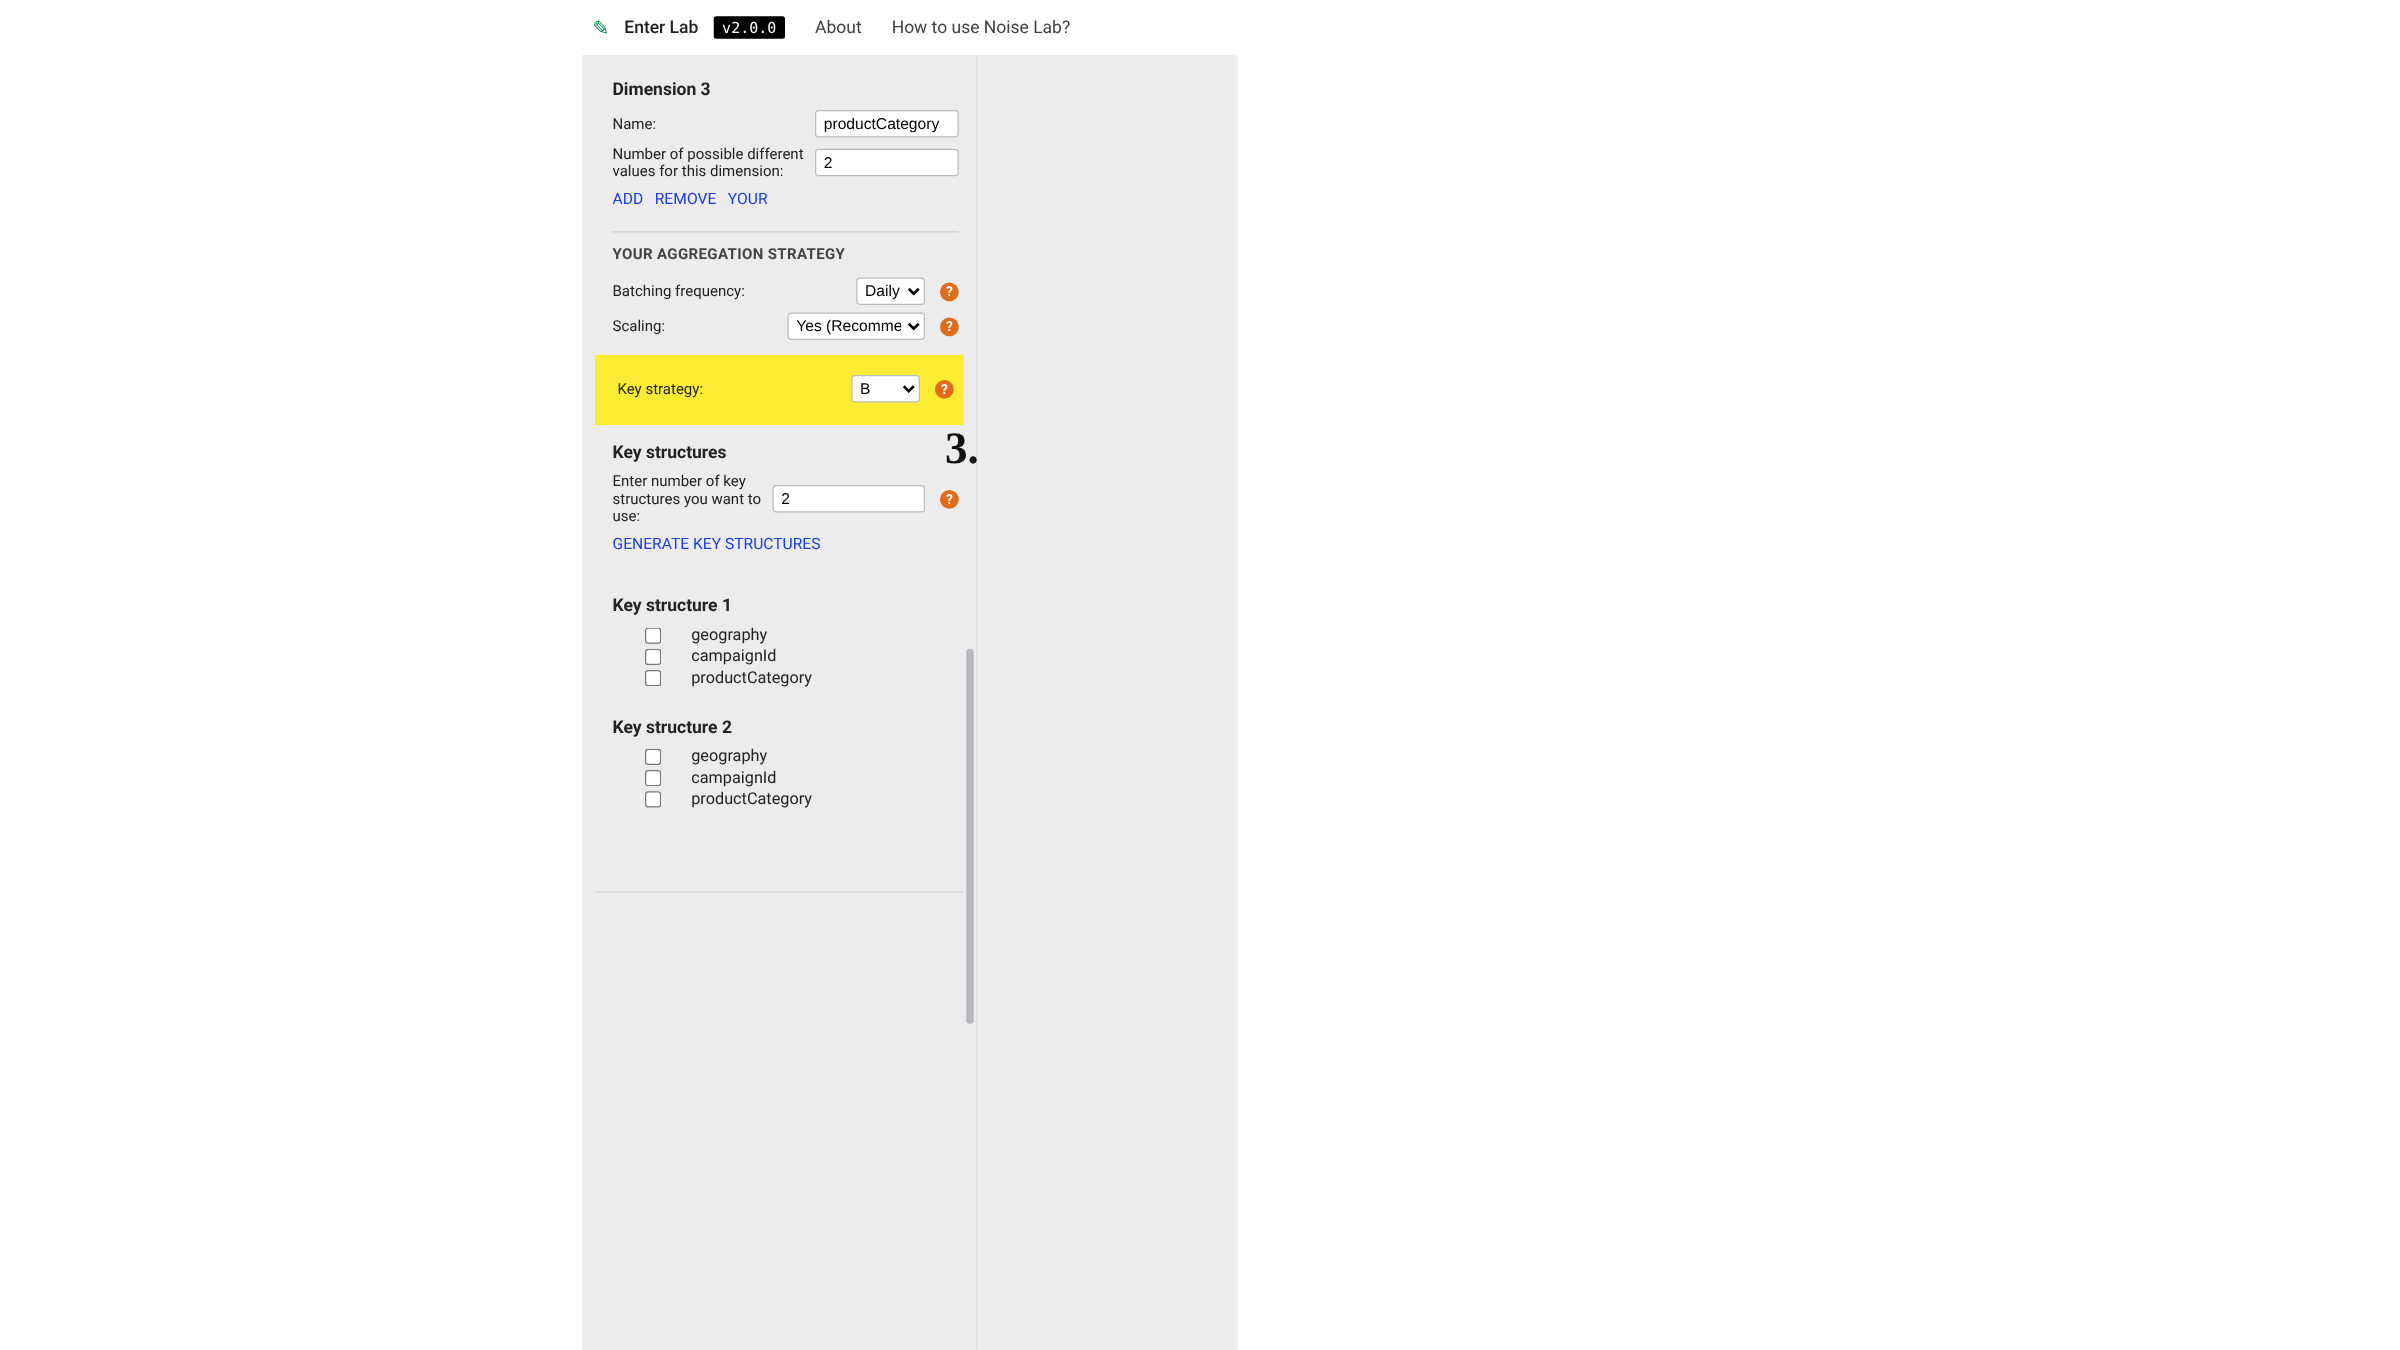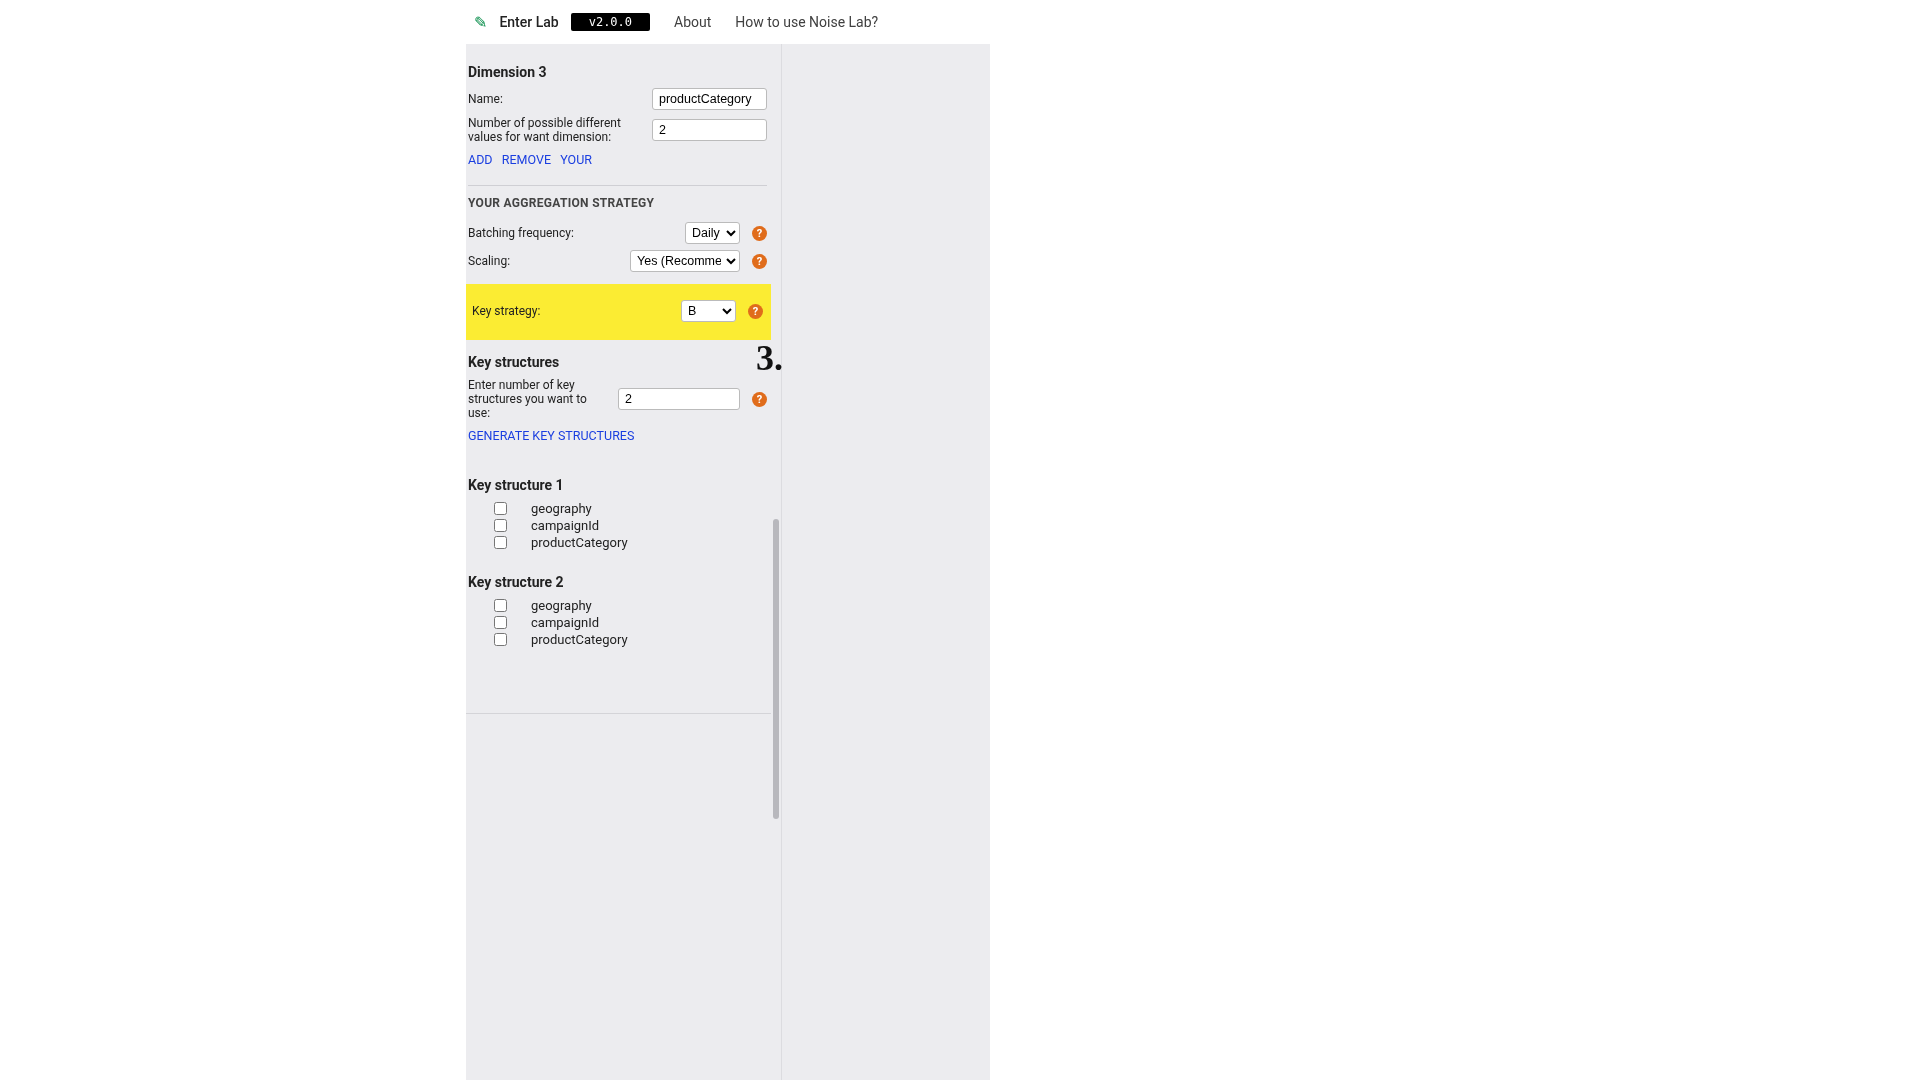--- a/index.html
+++ b/index.html
@@ -16,21 +16,21 @@
     align-items: center;
     padding: 0 16px 0 474px;
     gap: 12px;
     font-size: 14px;
   }
   .brand-icon { color: #008a45; font-size: 16px; }
   .brand-name { font-weight: 500; }
   .version-badge {
     background: #000; color: #fff;
     font-family: monospace; font-size: 12px;
-    padding: 2px 18px; border-radius: 2px;
+    padding: 2px 7px; border-radius: 2px;
   }
   .nav-link { color: #404040; text-decoration: none; margin-left: 12px; }
   .workspace {
     display: flex;
     margin-left: 466px;
     width: 524px;
     height: calc(100vh - 44px);
     background: #ececef;
     position: relative;
   }
@@ -49,21 +49,21 @@
   }
   .scroll-track {
     position: absolute; right: 0; top: 0; bottom: 0;
     width: 10px; background: #ececef;
   }
   .scroll-thumb {
     position: absolute; left: 2px; width: 6px;
     background: #b8b8bd; border-radius: 3px;
     top: 475px; height: 300px;
   }
-  .form-wrap { padding: 0 14px 14px 2px; }
+  .form-wrap { padding: 0 14px 14px 24px; }
   .row {
     display: flex; align-items: center;
     justify-content: space-between;
     margin: 6px 0;
     gap: 8px;
   }
   .row-label { flex: 1; font-size: 12px; }
   .row-input { flex: 0 0 115px; }
   input[type="text"], select {
     width: 100%;
@@ -154,21 +154,21 @@
       <div class="truncated-top">&nbsp;</div>
 
       <div class="bold-head">Dimension 3</div>
       <div class="row">
         <div class="row-label">Name:</div>
         <div class="row-input">
           <input type="text" value="productCategory" style="">
         </div>
       </div>
       <div class="row">
-        <div class="row-label">Number of possible different values for want dimension:</div>
+        <div class="row-label">Number of possible different values for this dimension:</div>
         <div class="row-input">
           <input type="text" value="2" style="">
         </div>
       </div>
       <div class="link-actions">
         <a>ADD</a>
         <a>REMOVE</a>
         <a>YOUR</a>
       </div>
 

